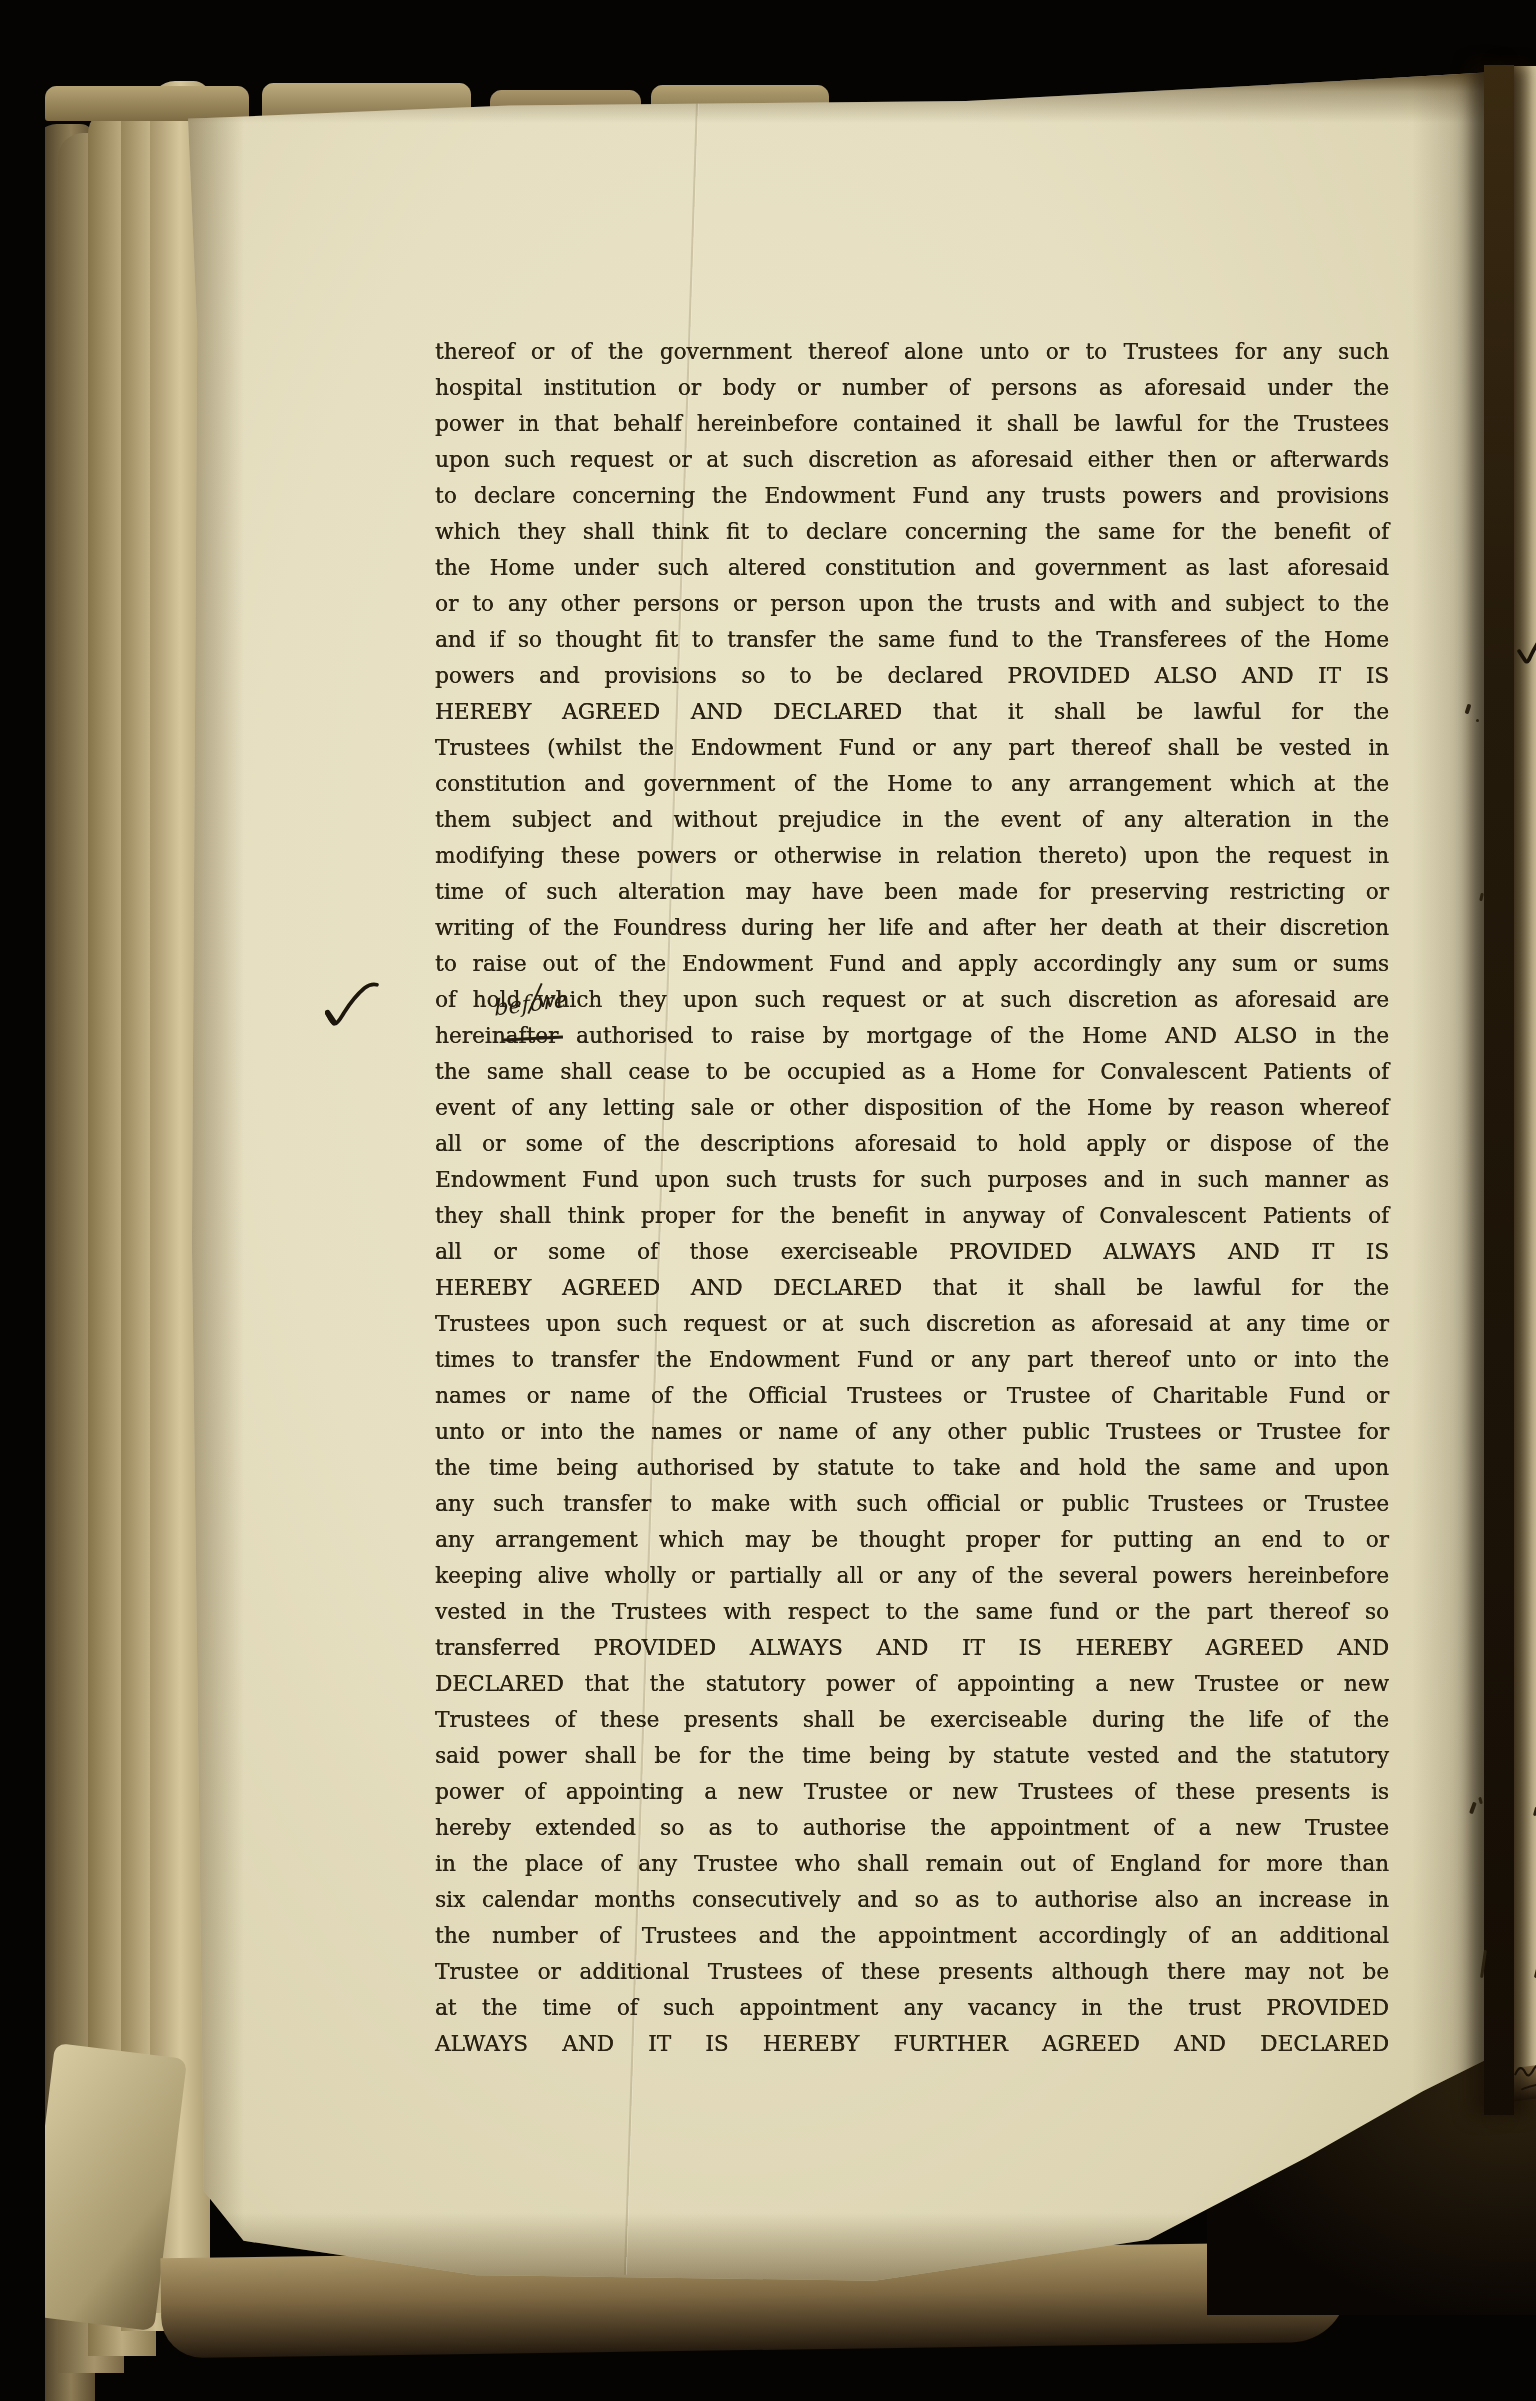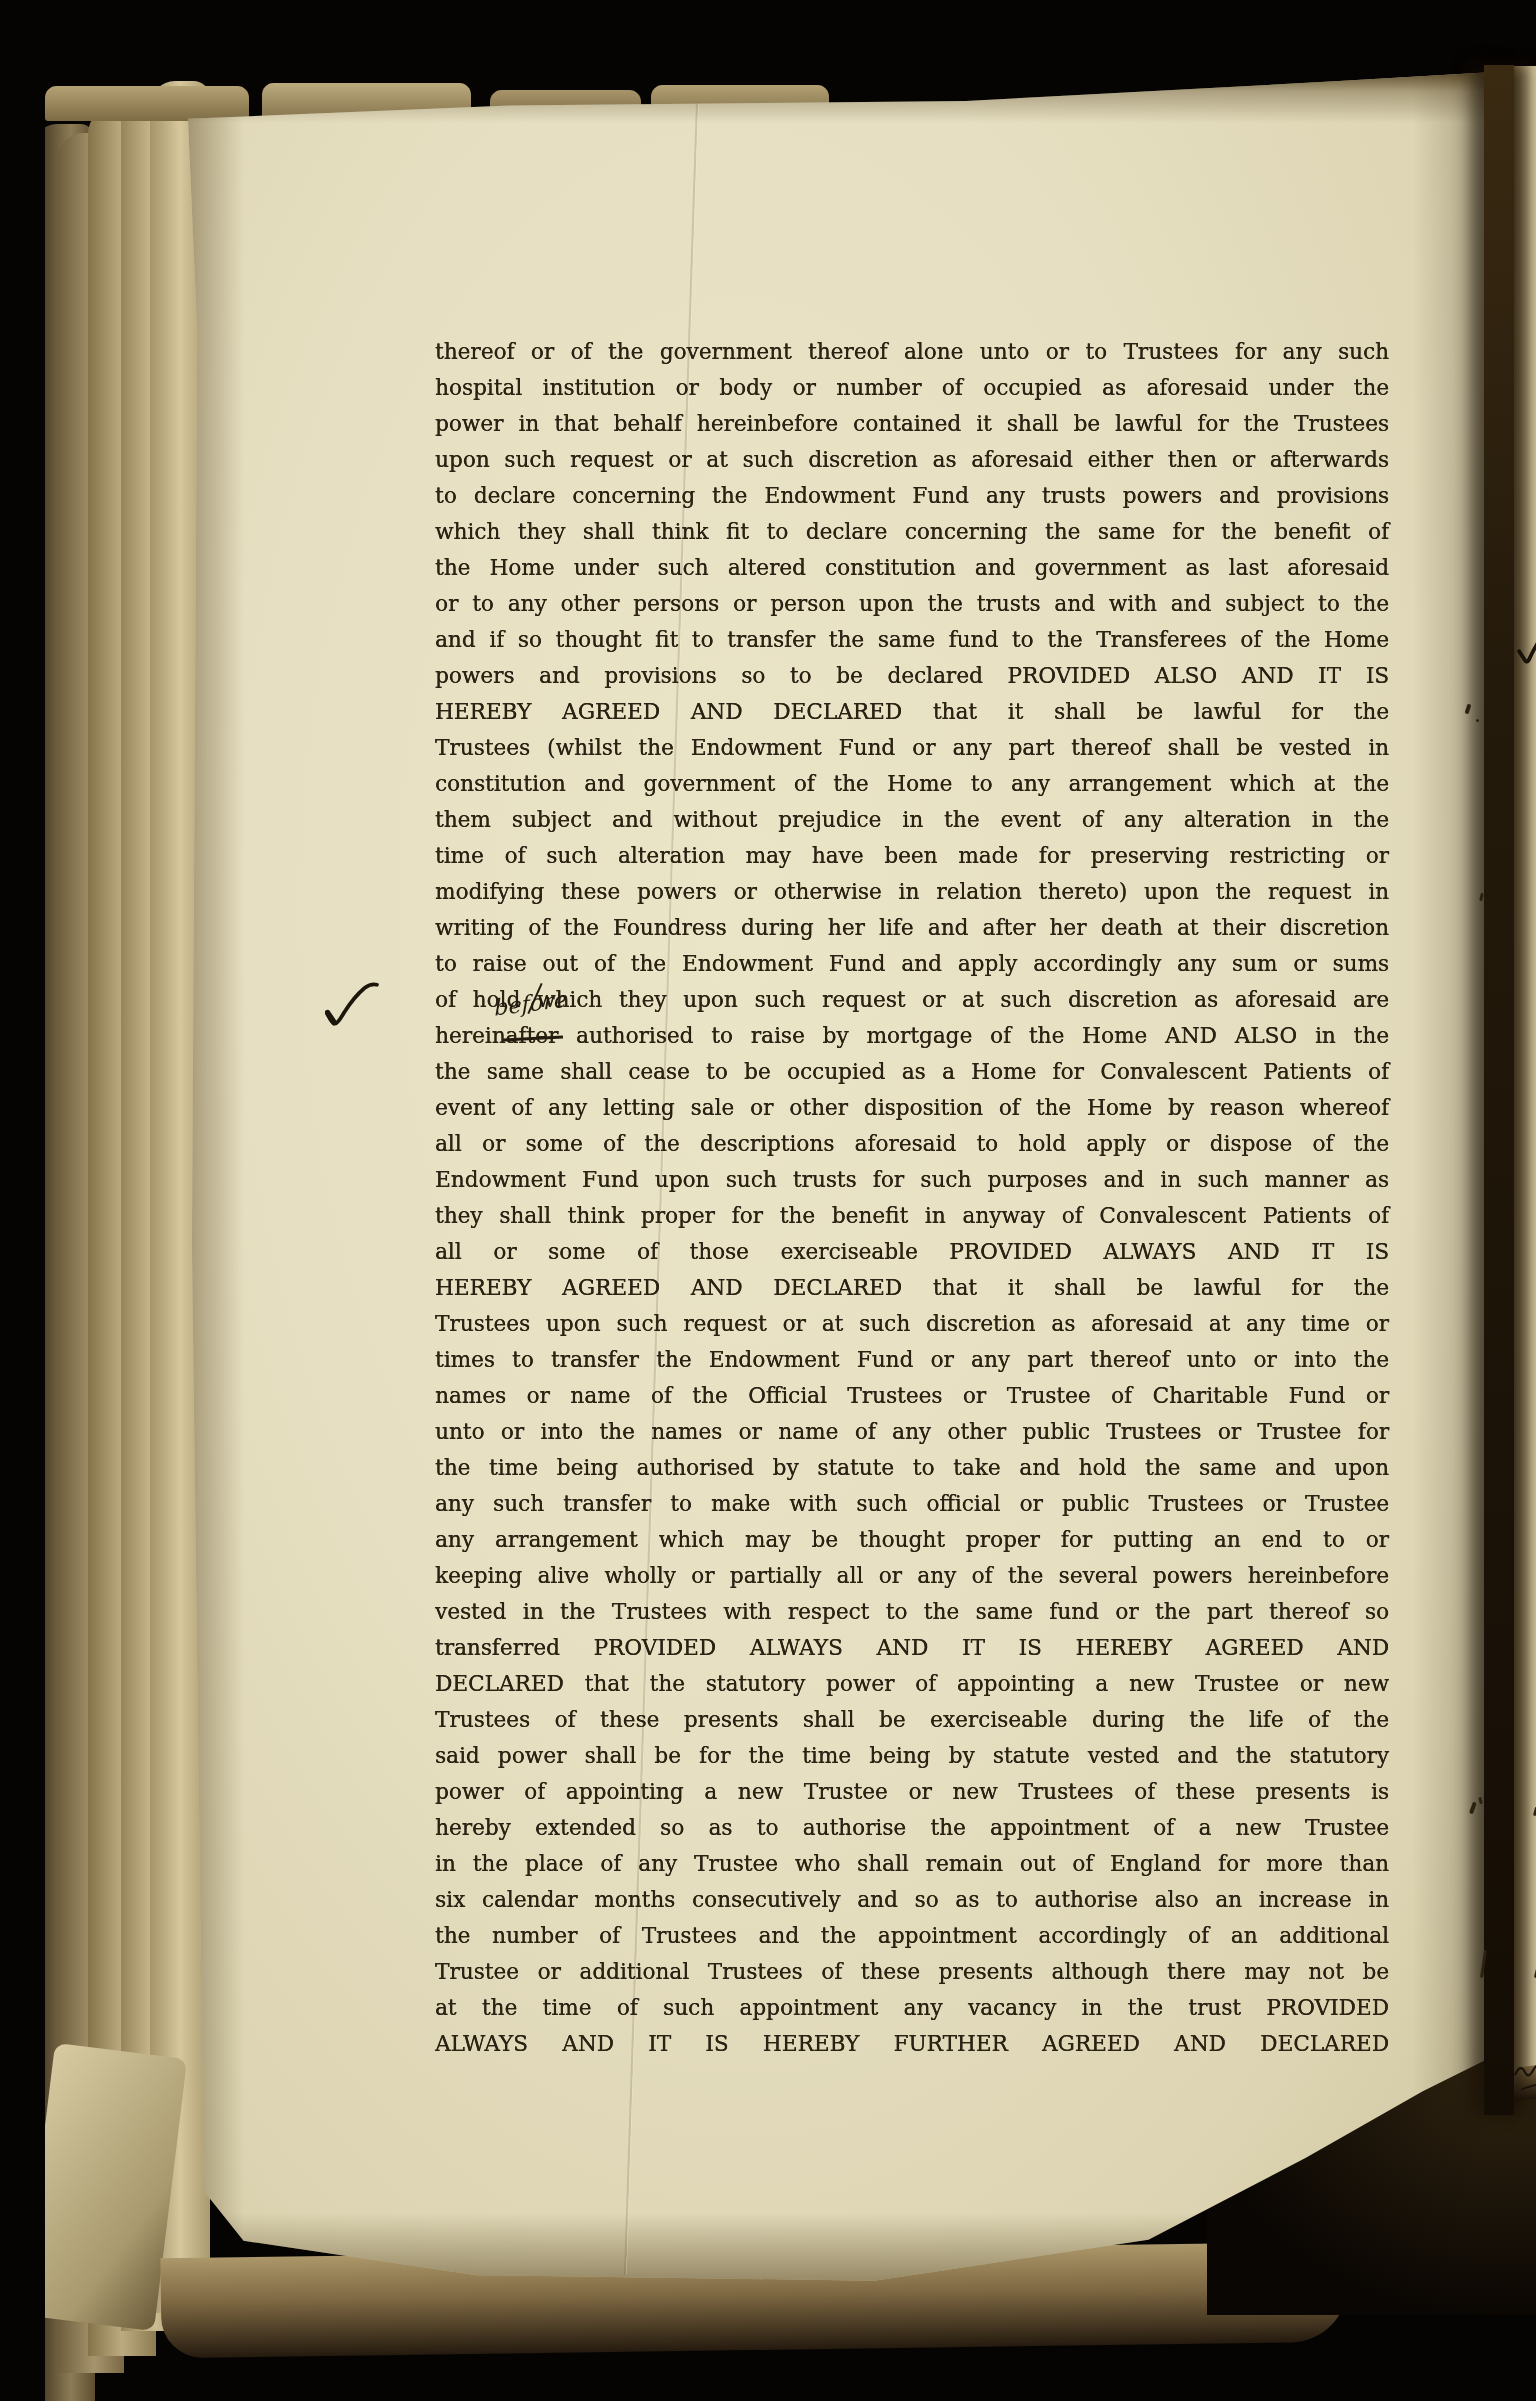--- a/index.html
+++ b/index.html
@@ -99,35 +99,35 @@
   <div class="bump bump3"></div>
   <div class="bump bump4"></div>
 
   <div class="bottom-band"></div>
   <div class="bottom-right-wedge"></div>
 
   <div class="page">
     <div class="crease"></div>
     <div class="textblock">
         <div class="line">thereof or of the government thereof alone unto or to Trustees for any such</div>
-        <div class="line">hospital institution or body or number of occupied as aforesaid under the</div>
+        <div class="line">hospital institution or body or number of persons as aforesaid under the</div>
         <div class="line">power in that behalf hereinbefore contained it shall be lawful for the Trustees</div>
         <div class="line">upon such request or at such discretion as aforesaid either then or afterwards</div>
         <div class="line">to declare concerning the Endowment Fund any trusts powers and provisions</div>
         <div class="line">which they shall think fit to declare concerning the same for the benefit of</div>
         <div class="line">the Home under such altered constitution and government as last aforesaid</div>
         <div class="line">or to any other persons or person upon the trusts and with and subject to the</div>
         <div class="line">and if so thought fit to transfer the same fund to the Transferees of the Home</div>
         <div class="line">powers and provisions so to be declared PROVIDED ALSO AND IT IS</div>
         <div class="line">HEREBY AGREED AND DECLARED that it shall be lawful for the</div>
         <div class="line">Trustees (whilst the Endowment Fund or any part thereof shall be vested in</div>
         <div class="line">constitution and government of the Home to any arrangement which at the</div>
         <div class="line">them subject and without prejudice in the event of any alteration in the</div>
+        <div class="line">modifying these powers or otherwise in relation thereto) upon the request in</div>
         <div class="line">time of such alteration may have been made for preserving restricting or</div>
-        <div class="line">modifying these powers or otherwise in relation thereto) upon the request in</div>
         <div class="line">writing of the Foundress during her life and after her death at their discretion</div>
         <div class="line">to raise out of the Endowment Fund and apply accordingly any sum or sums</div>
         <div class="line"><span>of hold </span><span class="ins-slash"></span><span>which they upon such request or at such discretion as aforesaid are</span></div>
         <div class="line"><span>herein</span><span class="strike-wrap"><span class="struck">after</span><span class="inserted">before</span></span><span> authorised to raise by mortgage of the Home AND ALSO in the</span></div>
         <div class="line">the same shall cease to be occupied as a Home for Convalescent Patients of</div>
         <div class="line">event of any letting sale or other disposition of the Home by reason whereof</div>
         <div class="line">all or some of the descriptions aforesaid to hold apply or dispose of the</div>
         <div class="line">Endowment Fund upon such trusts for such purposes and in such manner as</div>
         <div class="line">they shall think proper for the benefit in anyway of Convalescent Patients of</div>
         <div class="line">all or some of those exerciseable PROVIDED ALWAYS AND IT IS</div>

